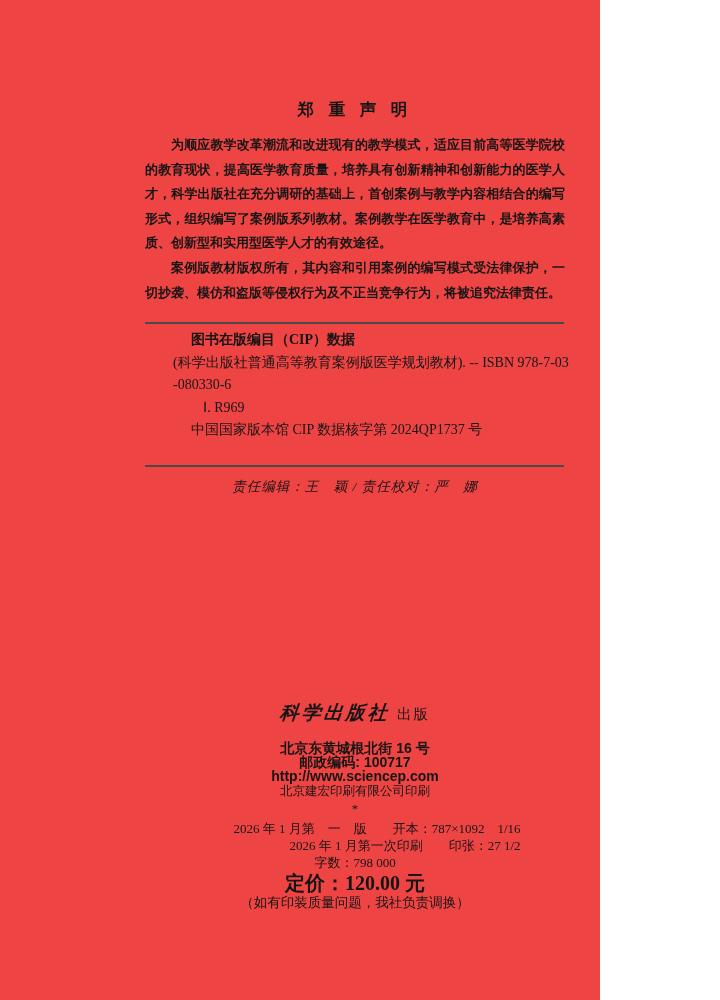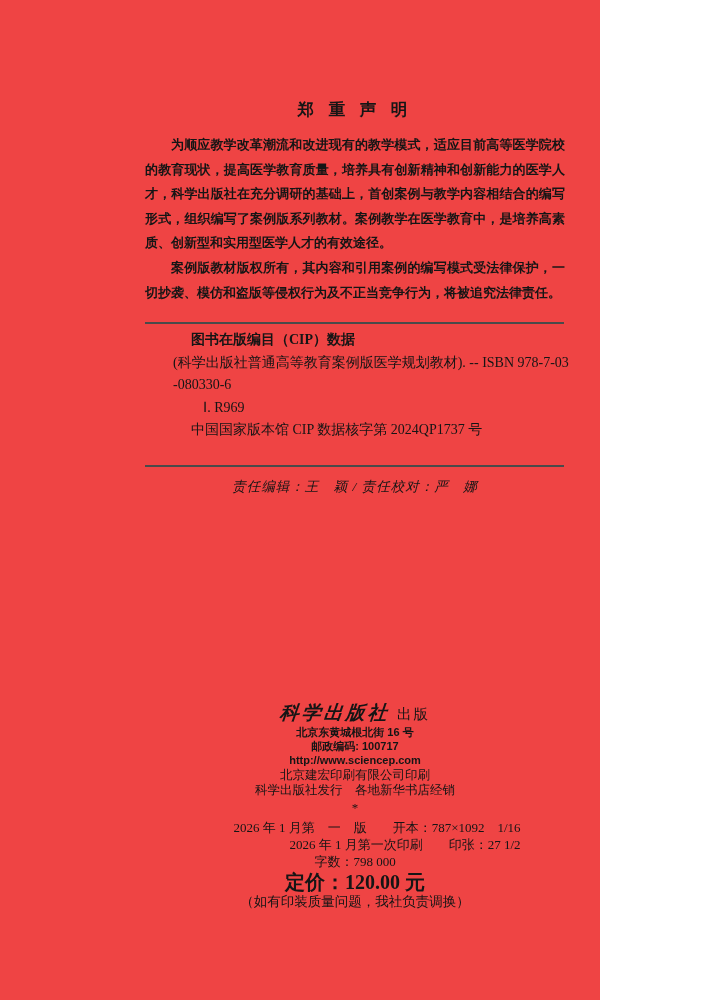--- a/index.html
+++ b/index.html
@@ -72,24 +72,24 @@
   }
   .brand-line { height: 25px; }
   .brand {
     display: inline-block;
     font-size: 19px; font-weight: 700; font-style: italic;
     letter-spacing: 3px;
     transform: skewX(-6deg);
   }
   .brand-suffix { font-size: 14.5px; margin-left: 7px; letter-spacing: 2px; }
   .addr-block {
-    margin-top: 0;
+    margin-top: 16px;
     font-family: "Liberation Sans", sans-serif;
     font-weight: 700;
-    font-size: 11px;
+    font-size: 14px;
     line-height: 14px;
   }
   .print-block { margin-top: 1px; font-size: 12.5px; line-height: 14.8px; }
   .star-line { margin-top: 3px; font-size: 13px; line-height: 13px; }
   .edition-block { margin-top: 5px; font-size: 13px; line-height: 17px; }
   .edition-dates {
     display: inline-block; text-align: right;
     transform: translateX(22px);
   }
   .word-count { font-size: 13px; line-height: 17px; }
@@ -125,21 +125,20 @@
     <div class="brand-line">
       <span class="brand">科学出版社</span><span class="brand-suffix">出版</span>
     </div>
     <div class="addr-block">
       <div>北京东黄城根北街 16 号</div>
       <div>邮政编码: 100717</div>
       <div>http://www.sciencep.com</div>
     </div>
     <div class="print-block">
       <div>北京建宏印刷有限公司印刷</div>
-      <div>科学出版社发行　各地新华书店经销</div>
     </div>
     <div class="star-line">*</div>
     <div class="edition-block">
       <div class="edition-dates">
         <div>2026 年 1 月第　一　版　　开本：787×1092　1/16</div>
         <div>2026 年 1 月第一次印刷　　印张：27 1/2</div>
       </div>
       <div class="word-count">字数：798 000</div>
     </div>
     <div class="price-line">定价：120.00 元</div>

